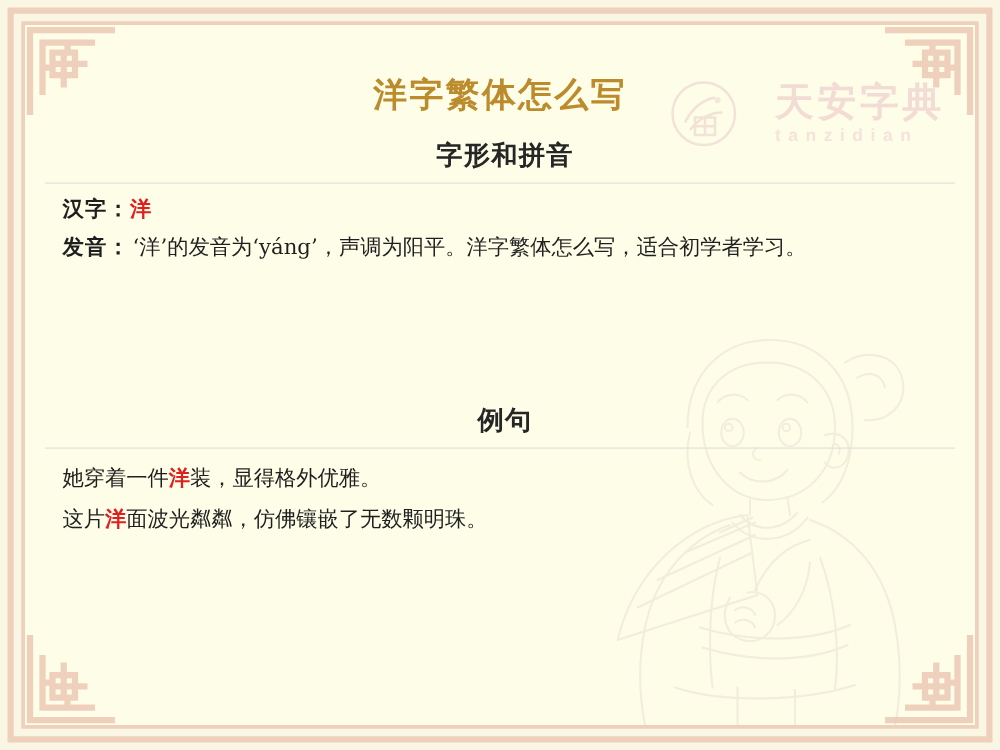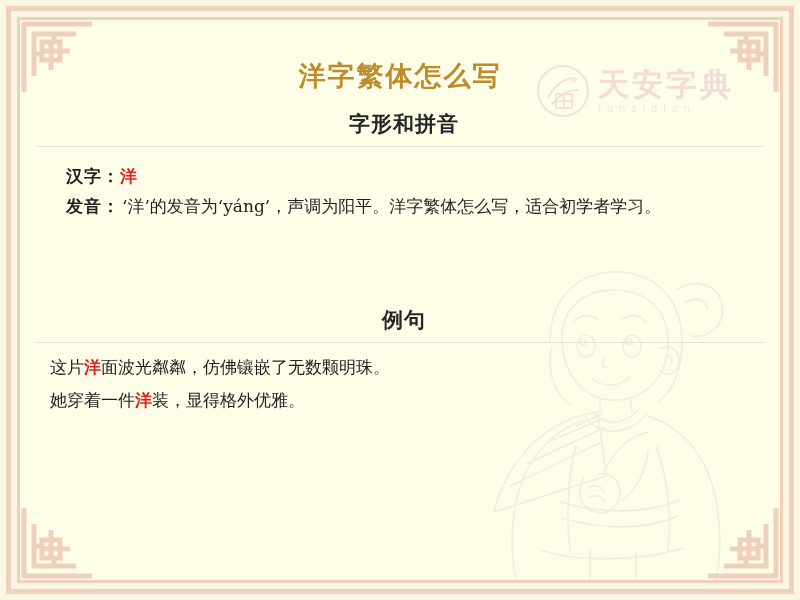--- a/index.html
+++ b/index.html
@@ -74,20 +74,21 @@
   
   .brand {
     position: absolute;
     left: 536px;
     top: 60px;
     width: 230px;
     height: 62px;
     display: flex;
     align-items: center;
     pointer-events: none;
+    gap: 22px;
   }
   .brand-mark {
     width: 54px;
     height: 54px;
     flex: 0 0 54px;
   }
   .brand-mark svg { display:block; width:54px; height:54px; }
   .brand-words {
     margin-left: 8px;
     display: flex;
@@ -96,25 +97,26 @@
   }
   .brand-cn {
     font-size: 31px;
     letter-spacing: 3px;
     color: #F3DCD6;
     font-family: "DejaVu Serif", "Liberation Serif", serif;
     font-weight: bold;
     line-height: 1.05;
   }
   .brand-en {
-    font-size: 11px;
+    font-size: 14px;
     letter-spacing: 6px;
     color: #F5E4DC;
     font-family: "Liberation Sans", sans-serif;
     margin-top: 2px;
+    font-weight: bold;
   }
 
   
   .content {
     position: absolute;
     left: 0; top: 0; right: 0; bottom: 0;
     padding: 0;
   }
 
   .doc-title {
@@ -129,38 +131,38 @@
     letter-spacing: 2px;
     font-family: "DejaVu Serif", "Liberation Serif", serif;
   }
 
   .section {
     position: absolute;
     left: 36px;
     right: 36px;
   }
   .section-glyph   { top: 110px; }
-  .section-example { top: 306px; }
+  .section-example { top: 322px; }
 
   .section-head {
     font-size: 21px;
     font-weight: bold;
     color: #262626;
     font-family: "DejaVu Serif", "Liberation Serif", serif;
     letter-spacing: 1px;
     margin: 0 0 8px 8px;
     text-align: center;
   }
   .section-rule {
     height: 1px;
     background: #E2E2DA;
     margin: 0 0 8px 0;
   }
 
-  .field-list { margin: 16px; padding: 0 0 0 14px; }
+  .field-list { margin: 0; padding: 0 0 0 14px; }
 
   .field-row {
     font-size: 17px;
     color: #1f1f1f;
     line-height: 1.62;
     margin-bottom: 3px;
     font-family: "DejaVu Serif", "Liberation Serif", serif;
   }
   .field-label {
     font-weight: bold;
@@ -356,24 +358,24 @@
 
       </div>
     </div>
 
     <div class="section section-example">
       <div class="section-head">例句</div>
       <div class="section-rule"></div>
       <div class="example-list">
 
         <div class="example-item">
+          <span>她穿着一件</span><span class="hl">洋</span><span>装，显得格外优雅。</span>
+        </div>
+
+        <div class="example-item">
           <span>这片</span><span class="hl">洋</span><span>面波光粼粼，仿佛镶嵌了无数颗明珠。</span>
         </div>
 
-        <div class="example-item">
-          <span>她穿着一件</span><span class="hl">洋</span><span>装，显得格外优雅。</span>
-        </div>
-
       </div>
     </div>
 
   </div>
 </div>
 
 </body></html>

